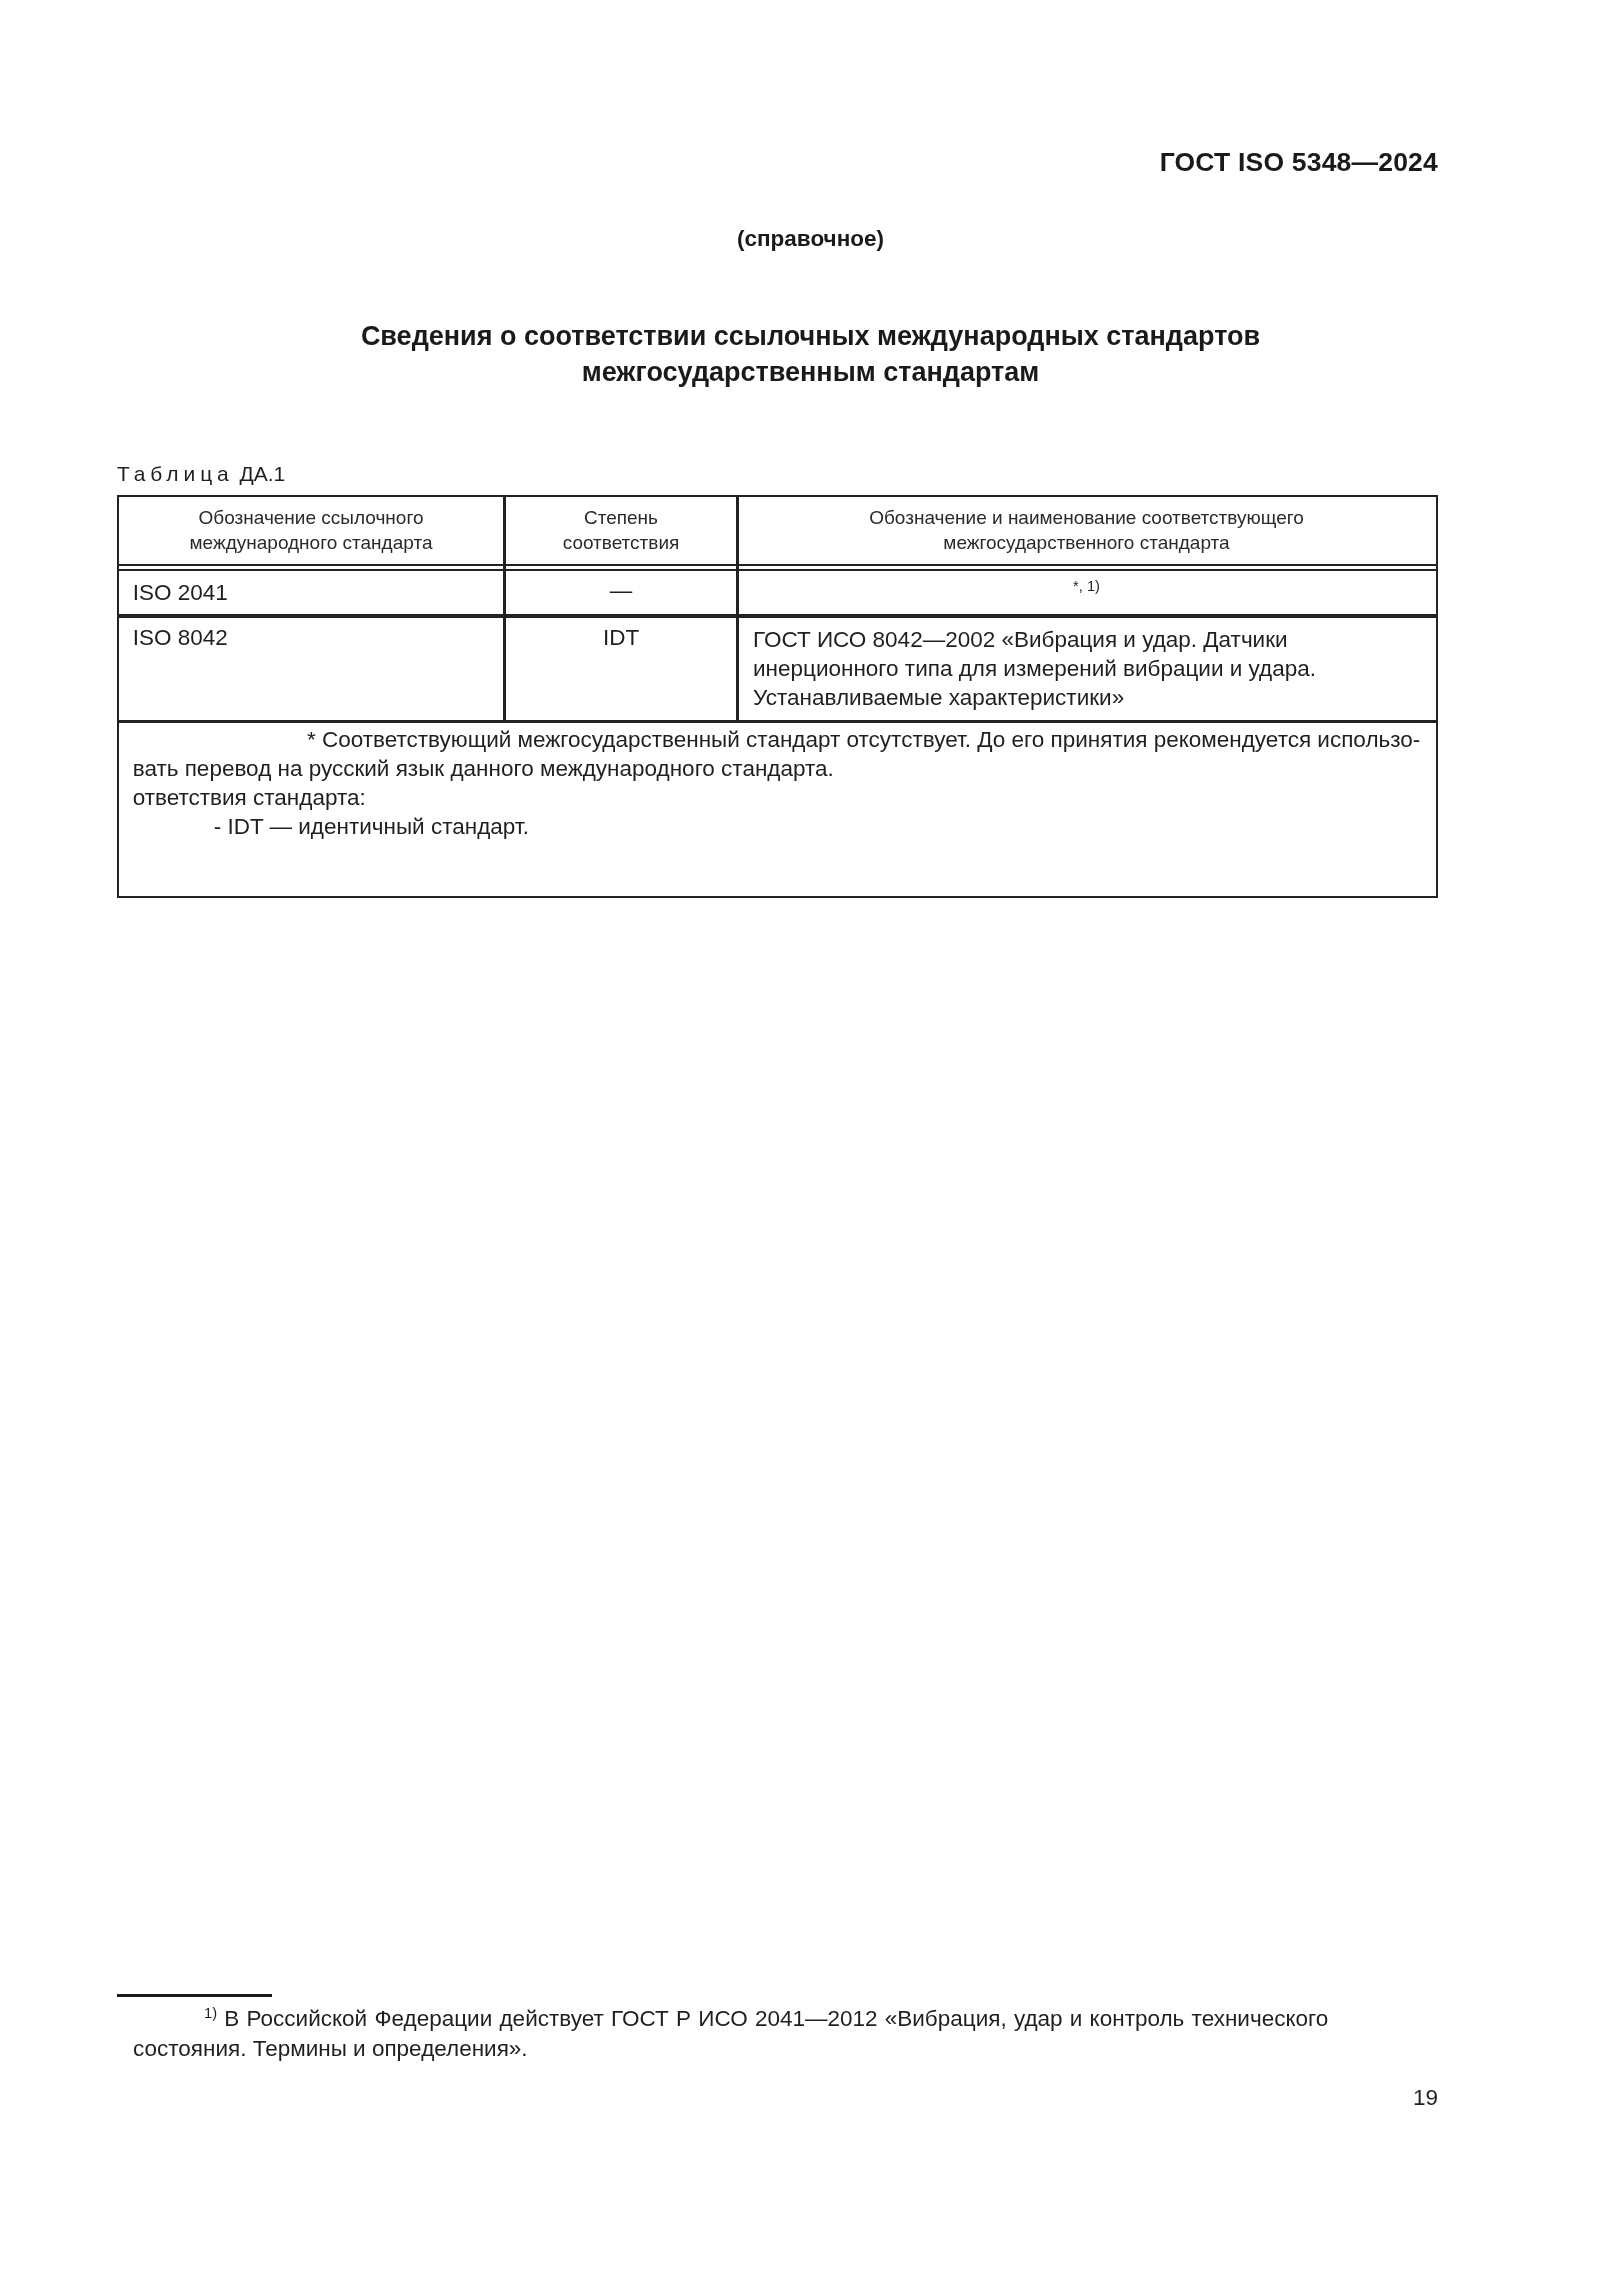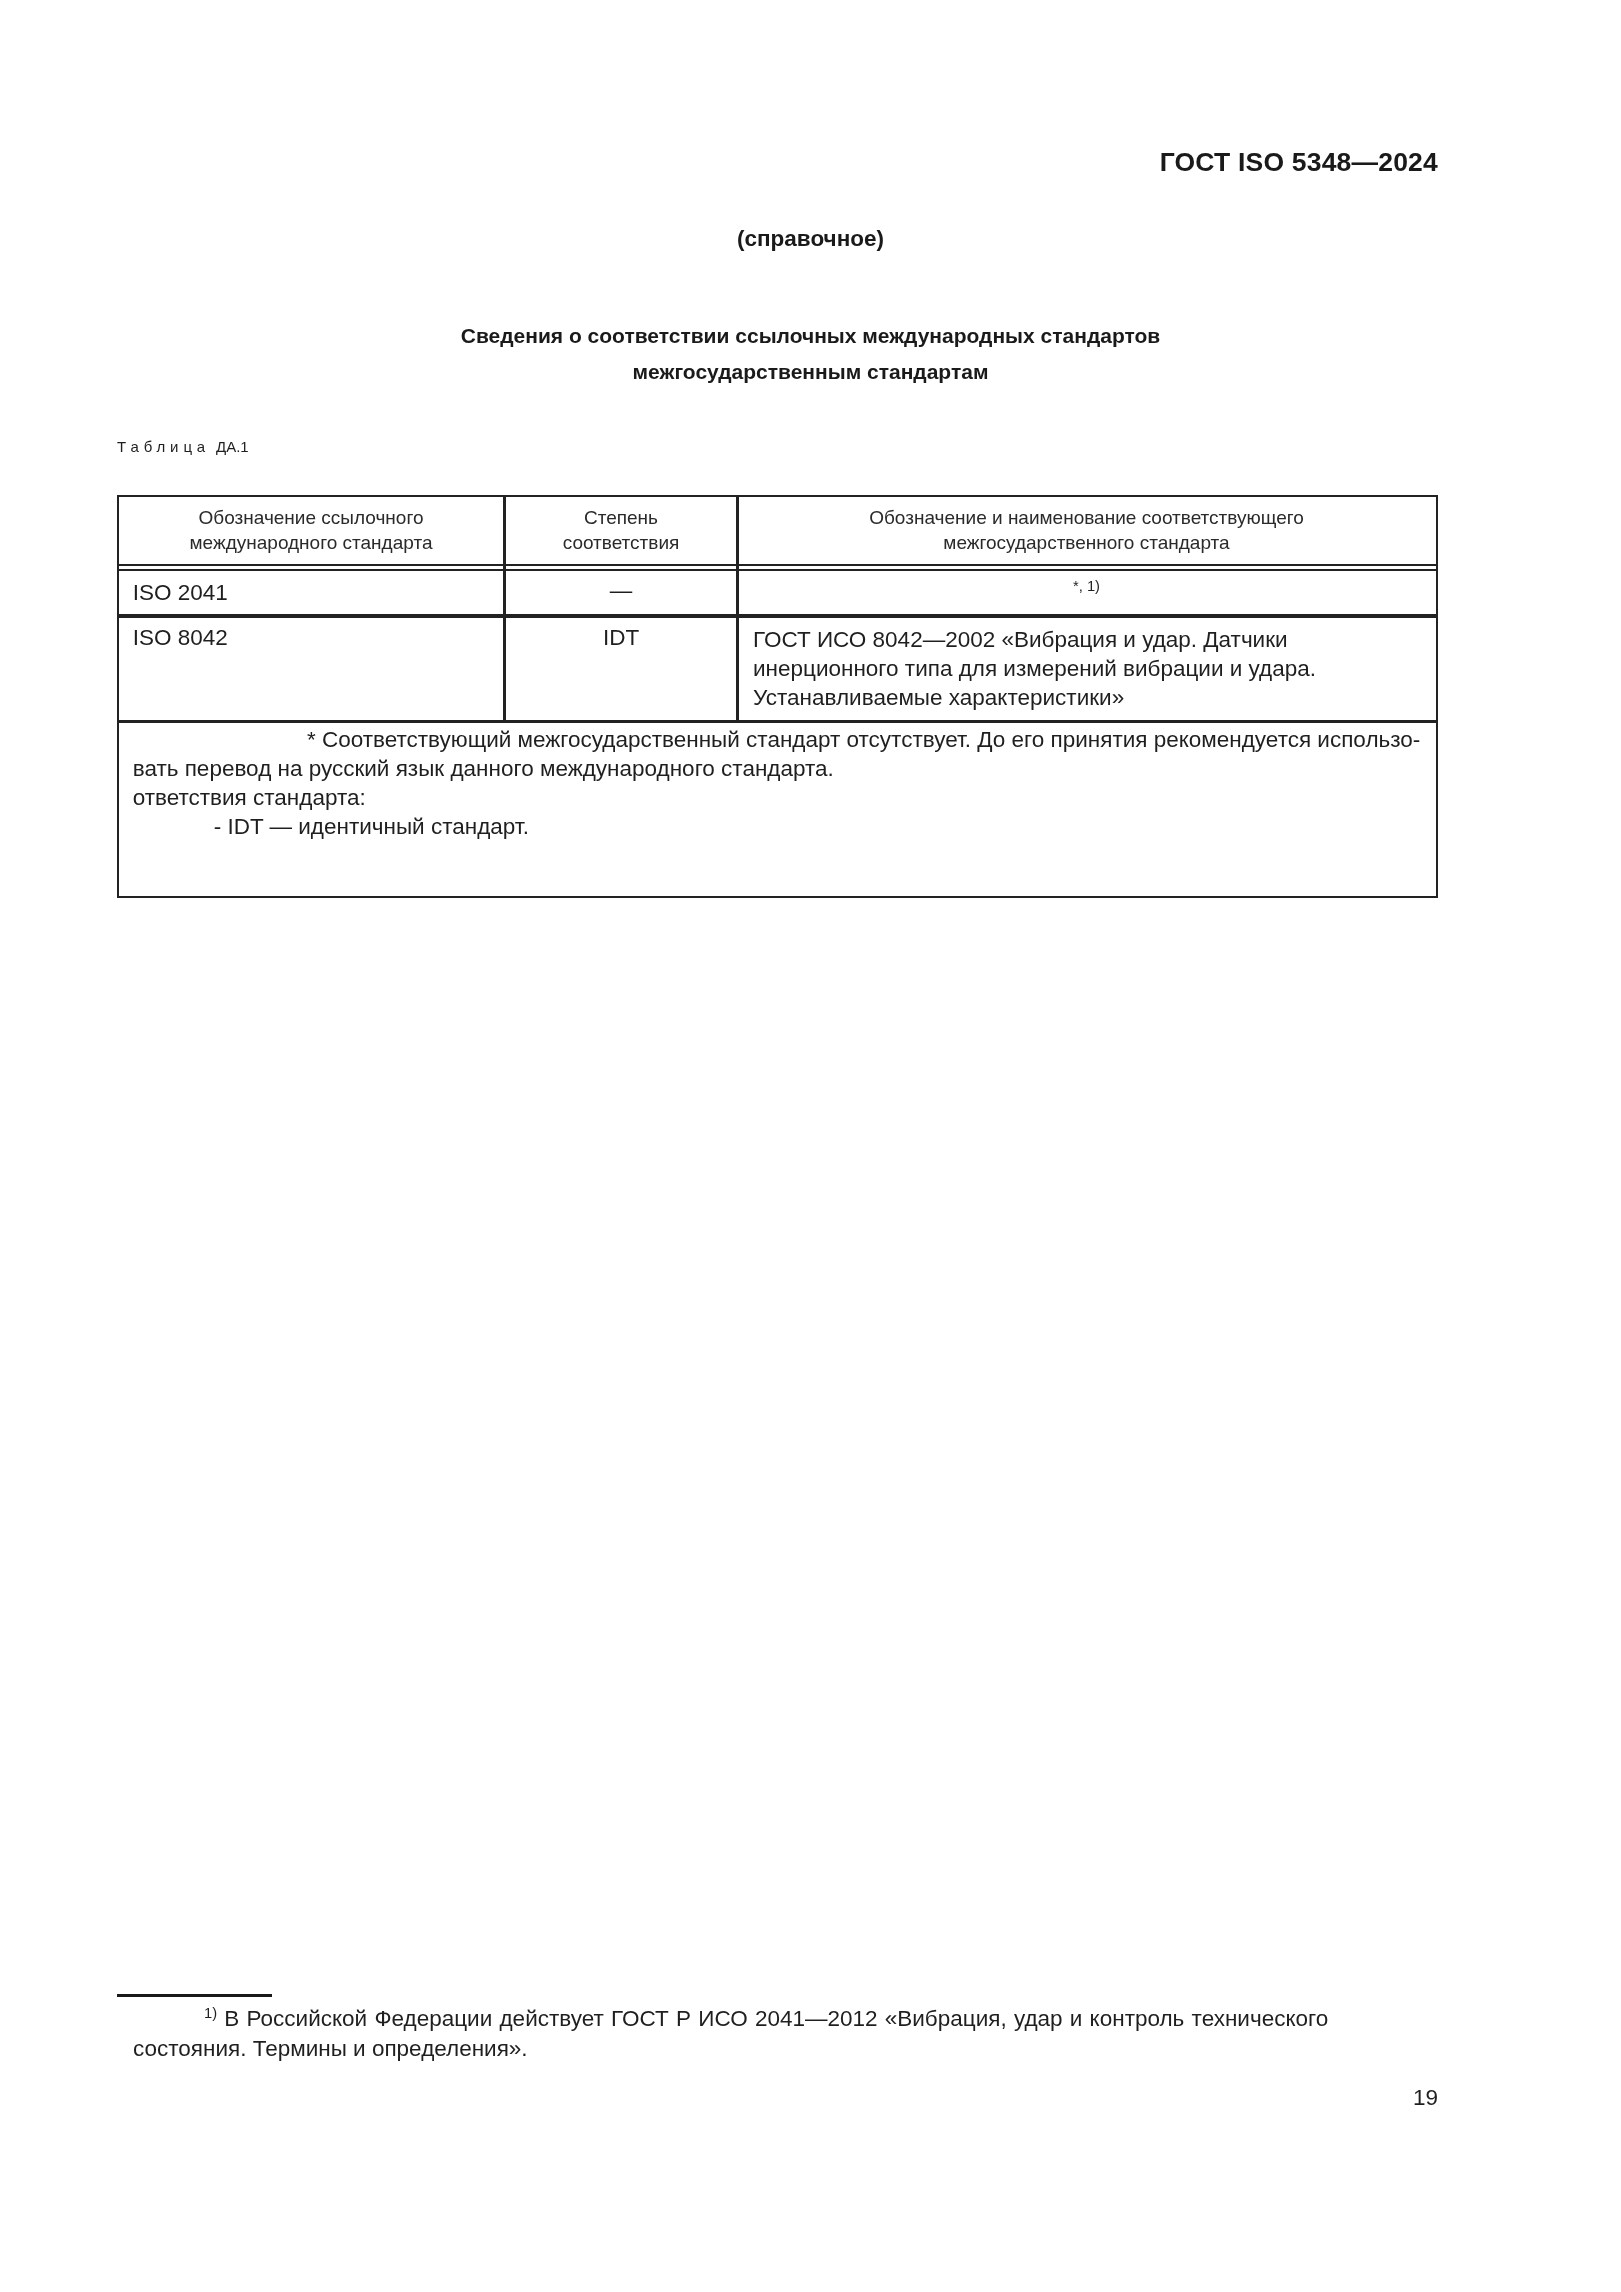--- a/index.html
+++ b/index.html
@@ -46,30 +46,30 @@
       font-size: 22.5px;
       font-weight: bold;
       line-height: 31px;
       color: #1a1a1a;
     }
     .section-title {
       position: absolute;
       left: 0; right: 0;
       top: 318px;
       text-align: center;
+      font-size: 27px;
+      font-weight: bold;
+      line-height: 36px;
+      color: #1a1a1a;
+    }
+    .table-caption {
+      position: absolute;
+      left: 117px;
+      top: 462px;
       font-size: 21px;
-      font-weight: bold;
-      line-height: 36px;
-      color: #1a1a1a;
-    }
-    .table-caption {
-      position: absolute;
-      left: 117px;
-      top: 438px;
-      font-size: 15px;
       color: #1f1f1f;
     }
     .table-caption .spaced {
       letter-spacing: 4.9px;
       margin-right: 5.9px;
     }
     .tbl {
       position: absolute;
       left: 117px;
       top: 495px;

